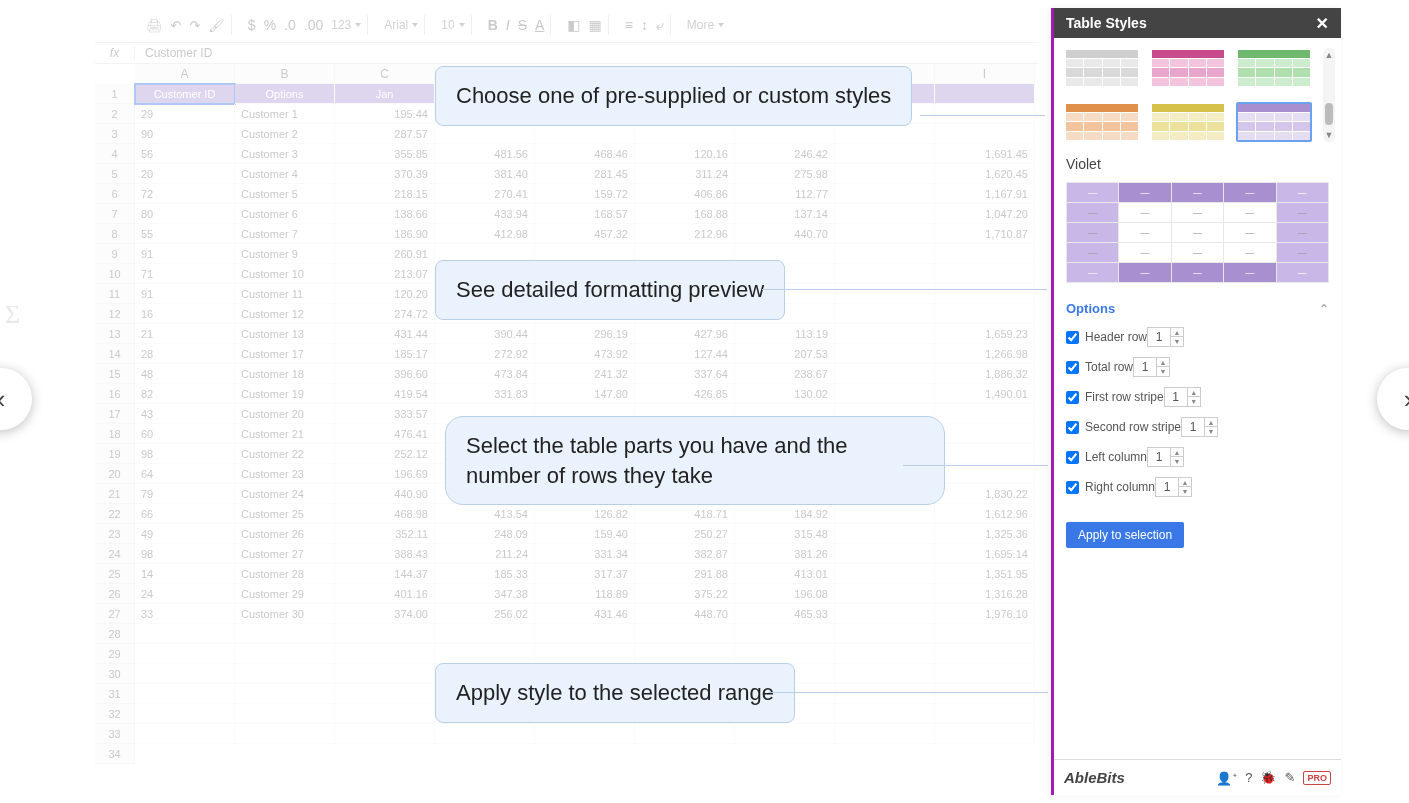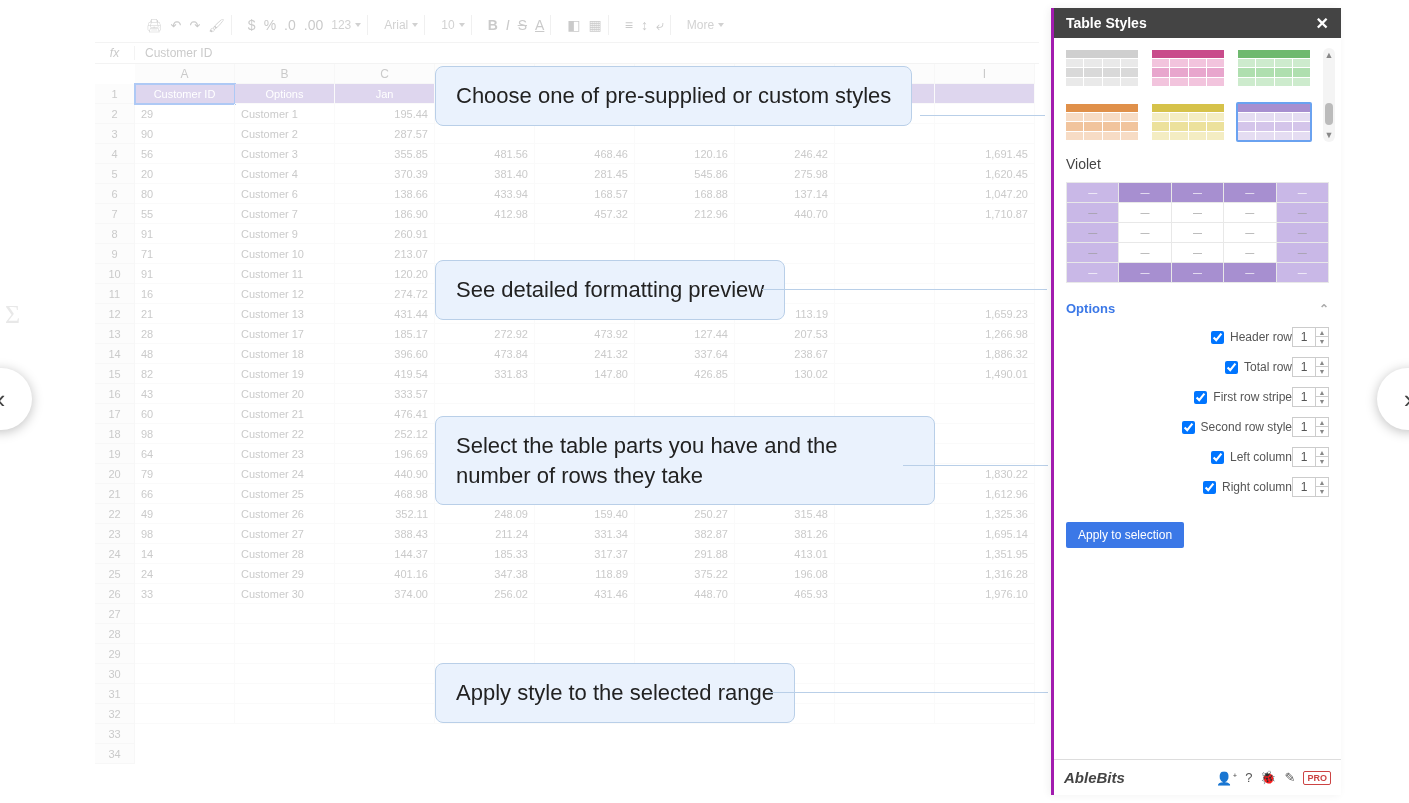--- a/index.html
+++ b/index.html
@@ -65,21 +65,21 @@
 .preview-tbl { width:100%; border-collapse:collapse; font-size:9px; color:#999;}
 .preview-tbl td { border:1px solid #e8e8e8; height:20px; text-align:center;}
 .pv-hdr td { background:#a78fd0; color:#fff;}
 .pv-leftcol { background:#c9b8e7 !important;}
 .pv-rightcol { background:#c9b8e7 !important;}
 .pv-total td { background:#a78fd0; color:#fff;}
 
 .opts { padding:6px 12px;}
 .opts-hdr { display:flex; justify-content:space-between; align-items:center; font-size:13px; font-weight:bold; color:#3b78e7; padding:6px 0;}
 .opts-hdr .chv { color:#aaa; font-size:12px;}
-.opt-row { display:flex; align-items:center; justify-content:flex-end; padding:5px 0; font-size:12px; color:#555;}
+.opt-row { display:flex; align-items:center; justify-content:flex-start; padding:5px 0; font-size:12px; color:#555;}
 .opt-row .l { display:flex; align-items:center; gap:6px;}
 .opt-row input[type=checkbox]{ width:13px; height:13px;}
 .stepper { display:flex; align-items:center; border:1px solid #ccc; height:20px;}
 .stepper .val { width:22px; text-align:center; font-size:12px;}
 .stepper .ctl { display:flex; flex-direction:column; border-left:1px solid #ccc;}
 .stepper .ctl span { width:12px; height:9px; font-size:7px; text-align:center; line-height:9px; color:#888; cursor:pointer;}
 .stepper .ctl span:first-child { border-bottom:1px solid #ccc;}
 
 .apply-btn { margin:14px 12px; display:inline-block; background:#3b78e7; color:#fff; font-size:12px; padding:6px 12px; border:none; border-radius:2px; cursor:pointer;}
 
@@ -250,24 +250,35 @@
             <div class="cell">246.42</div>
             <div class="cell"></div>
             <div class="cell">1,691.45</div>
           </div>
           <div class="row ">
             <div class="cell lefttxt">20</div>
             <div class="cell lefttxt">Customer 4</div>
             <div class="cell">370.39</div>
             <div class="cell">381.40</div>
             <div class="cell">281.45</div>
-            <div class="cell">545.86</div>
+            <div class="cell">311.24</div>
             <div class="cell">275.98</div>
             <div class="cell"></div>
             <div class="cell">1,620.45</div>
+          </div>
+          <div class="row ">
+            <div class="cell lefttxt">72</div>
+            <div class="cell lefttxt">Customer 5</div>
+            <div class="cell">218.15</div>
+            <div class="cell">270.41</div>
+            <div class="cell">159.72</div>
+            <div class="cell">406.86</div>
+            <div class="cell">112.77</div>
+            <div class="cell"></div>
+            <div class="cell">1,167.91</div>
           </div>
           <div class="row ">
             <div class="cell lefttxt">80</div>
             <div class="cell lefttxt">Customer 6</div>
             <div class="cell">138.66</div>
             <div class="cell">433.94</div>
             <div class="cell">168.57</div>
             <div class="cell">168.88</div>
             <div class="cell">137.14</div>
             <div class="cell"></div>
@@ -562,21 +573,21 @@
         </div>
     </div>
   </div>
 </div>
 
 <div id="callouts">
     <div class="callout" style="top: 66px; left: 435px;">Choose one of pre-supplied or custom styles</div>
     <div class="callout-line" style="top: 115px; left: 920px; width: 125px;"></div>
     <div class="callout" style="top: 260px; left: 435px;">See detailed formatting preview</div>
     <div class="callout-line" style="top: 289px; left: 762px; width: 285px;"></div>
-    <div class="callout" style="top: 416px; left: 435px;">Select the table parts you have and the number of rows they take</div>
+    <div class="callout" style="top: 416px; left: 445px; border-radius: 18px;">Select the table parts you have and the number of rows they take</div>
     <div class="callout-line" style="top: 465px; left: 903px; width: 145px;"></div>
     <div class="callout" style="top: 663px; left: 435px;">Apply style to the selected range</div>
     <div class="callout-line" style="top: 692px; left: 768px; width: 280px;"></div>
   </div>
 
 <div class="sidebar">
   <div class="side-hdr">
     <span>Table Styles</span>
     <span class="close">✕</span>
   </div>
@@ -810,21 +821,21 @@
             <div class="val">1</div>
             <div class="ctl">
               <span>▲</span>
               <span>▼</span>
             </div>
           </div>
         </div>
         <div class="opt-row">
           <div class="l">
             <input type="checkbox" checked="" style="">
-            <span>Second row style</span>
+            <span>Second row stripe</span>
           </div>
           <div class="stepper">
             <div class="val">1</div>
             <div class="ctl">
               <span>▲</span>
               <span>▼</span>
             </div>
           </div>
         </div>
         <div class="opt-row">

